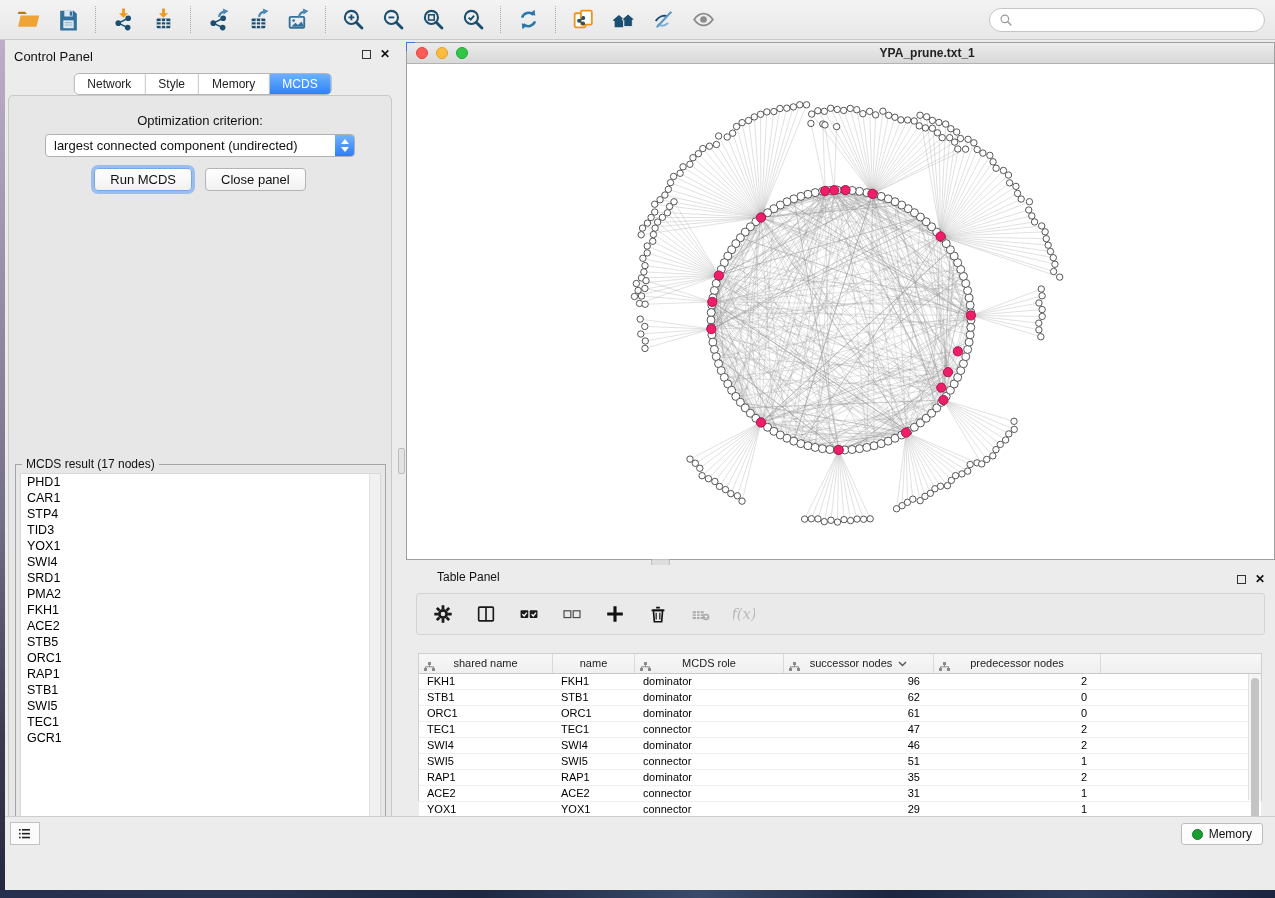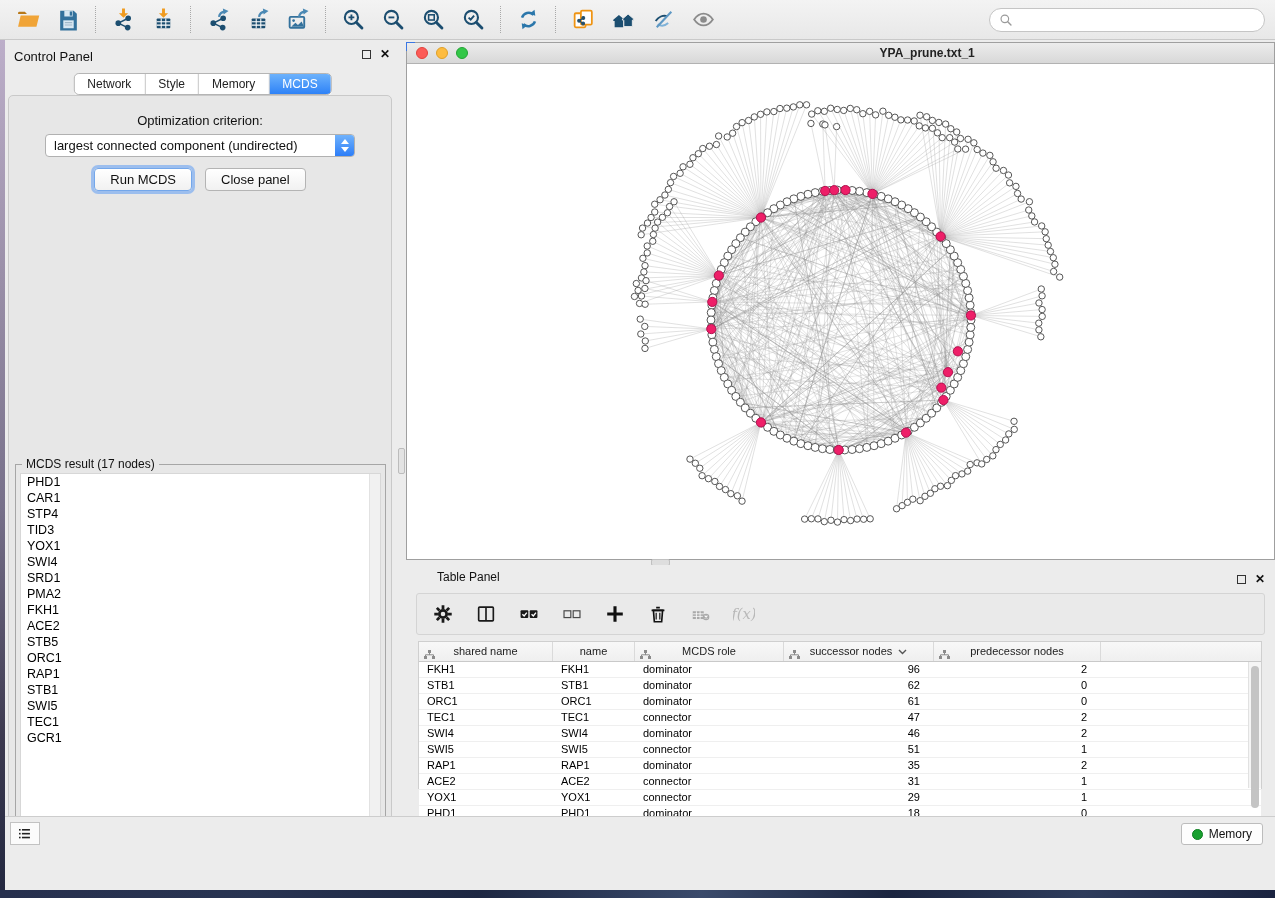--- a/index.html
+++ b/index.html
@@ -95,21 +95,21 @@
 
   
   .table-panel{ left:406px; top:565px; width:869px; height:293px; background:#ececec; }
   .tp-title{ position:absolute; left:31px; top:5px; font-size:12px; color:#111; }
   .tp-toolbar{ position:absolute; left:10px; right:10px; top:28px; height:42px;
     background:#eaeaea; border:1px solid #d4d4d4; border-radius:3px;
     display:flex; align-items:center; gap:17px; padding:0 15px; }
   .tp-btn{ width:26px; height:26px; display:flex; align-items:center; justify-content:flex-start;
     background:transparent; border:none; }
   .tp-btn svg{ width:22px; height:22px; }
-  .tp-table{ position:absolute; left:12px; top:76px; width:844px; height:148px;
+  .tp-table{ position:absolute; left:12px; top:88px; width:844px; height:148px;
     background:#fff; border:1px solid #cfcfcf; }
   .thead{ display:flex; height:20px; background:linear-gradient(#f8f8f8,#efefef);
     border-bottom:1px solid #c9c9c9; }
   .th{ position:relative; font-size:11px; color:#222; line-height:19px; text-align:center;
     border-right:1px solid #dadada; }
   .th .col-icon{ position:absolute; left:5px; top:5px; }
   .th.filler{ flex:1; border-right:none; }
   .tr{ display:flex; height:16px; border-bottom:1px solid #efefef; background:#fff; }
   .td{ font-size:11px; line-height:15px; color:#000; white-space:nowrap; overflow:hidden; }
   .td.txt{ padding-left:8px; text-align:left; }

